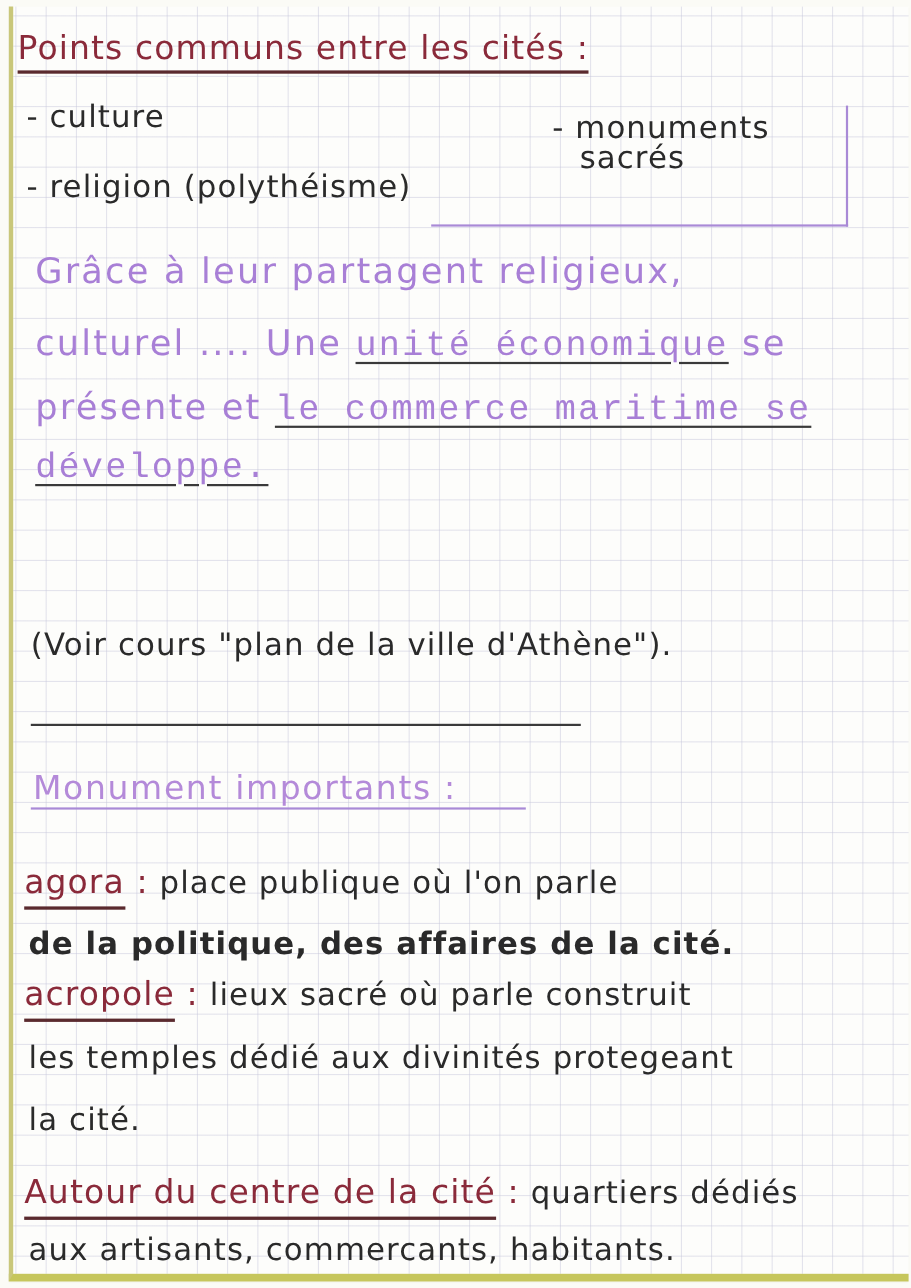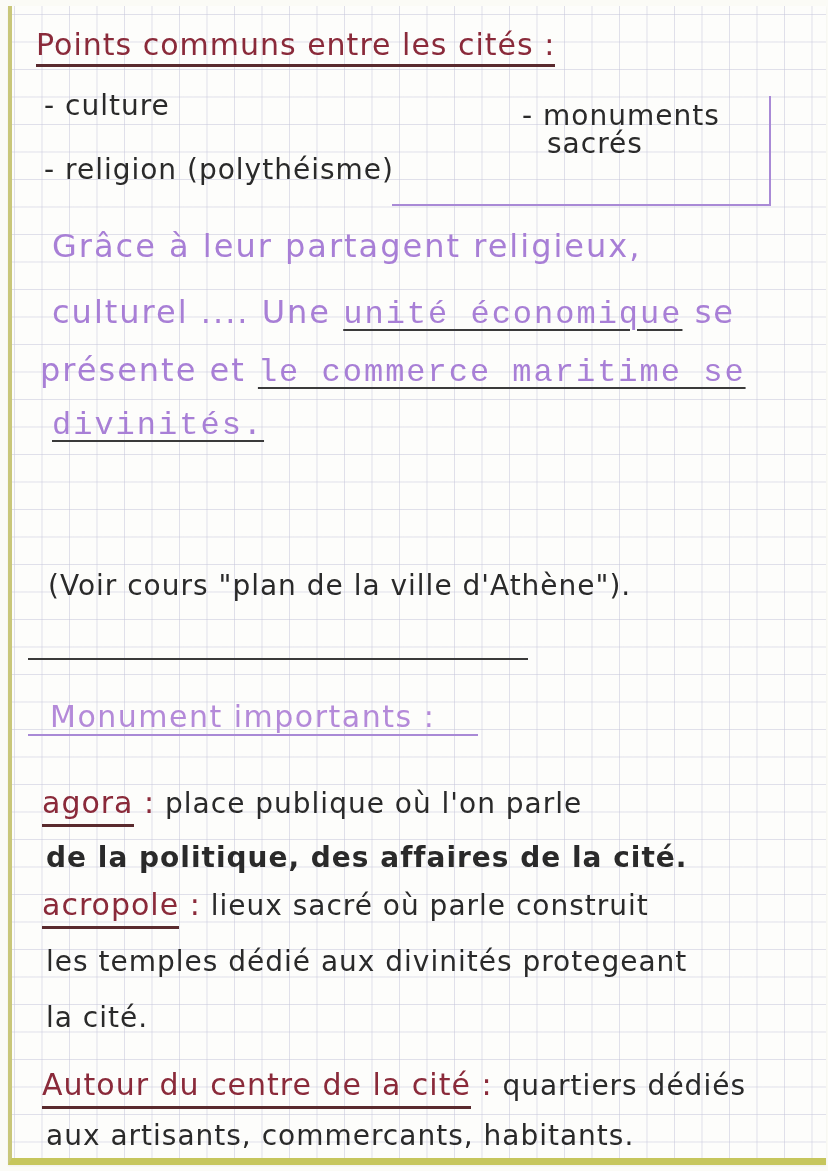--- a/index.html
+++ b/index.html
@@ -13,21 +13,21 @@
     background-color:#fdfdfb;
     background-image:
       linear-gradient(to right, rgba(200,200,220,0.55) 1px, transparent 1px),
       linear-gradient(to bottom, rgba(200,200,220,0.55) 1px, transparent 1px);
     background-size:27.5px 27.5px;
     background-position:2px 8px;
     border-left:4px solid #c9c77a;
     border-bottom:7px solid #c6c65c;
     box-shadow:0 1px 2px rgba(0,0,0,0.05);
   }
-  .t { position:absolute; white-space:nowrap; line-height:1;margin-left:20px; }
+  .t { position:absolute; white-space:nowrap; line-height:1; }
   .title {
     font-size:30px; color:#8a2a3a; letter-spacing:1px;
   }
   .ul-dark { border-bottom:3px solid #5a2a2e; padding-bottom:4px; }
   .ul-black { text-decoration:underline; text-decoration-color:#3a3a3a; text-decoration-thickness:2px; text-underline-offset:6px;font-family:Liberation Mono, monospace; }
   .black { color:#2a2a2a; font-size:28px; letter-spacing:1px; }
   .purple { color:#a87fd6; font-size:32px; letter-spacing:2px; }
   .red { color:#d84a5e; font-size:31px; letter-spacing:1.5px; }
   .lav { color:#b48ad9; font-size:30px; letter-spacing:1.5px; }
   .term { color:#8a2a3a; font-size:30px; }
@@ -45,24 +45,24 @@
   <div class="t black" style="left:12px;top:150px;">- religion (polythéisme)</div>
   <div class="t black" style="left:490px;top:96px;">- monuments</div>
   <div class="t black" style="left:515px;top:124px;">sacrés</div>
   <div class="box-v"></div>
   <div class="box-h"></div>
 
   <div class="t purple" style="left:20px;top:224px;">Grâce à leur partagent religieux,</div>
   <div class="t purple" style="left:20px;top:290px;">
     <span>culturel .... Une </span><span class="ul-black">unité économique</span><span> se</span>
   </div>
-  <div class="t purple" style="left:8px;top:348px;text-align:right;">
+  <div class="t purple" style="left:20px;top:348px;text-align:right;">
     <span>présente et </span><span class="ul-black">le commerce maritime se</span>
   </div>
-  <div class="t purple ul-black" style="left:20px;top:404px;">divinités.</div>
+  <div class="t purple ul-black" style="left:20px;top:404px;">développe.</div>
 
   <div class="t black" style="left:16px;top:566px;">(Voir cours "plan de la ville d'Athène").</div>
   <div class="line" style="left:16px;top:652px;width:500px;"></div>
   <div class="t lav" style="left:18px;top:696px;">Monument importants :</div>
   <div class="line" style="left:16px;top:728px;width:450px;background:#a98ad6;"></div>
 
   <div class="t black" style="left:10px;top:782px;">
     <span class="term ul-dark">agora</span><span class="term"> :</span><span> place publique où l'on parle</span>
   </div>
   <div class="t black" style="left:14px;top:838px;font-weight:bold;">de la politique, des affaires de la cité.</div>

